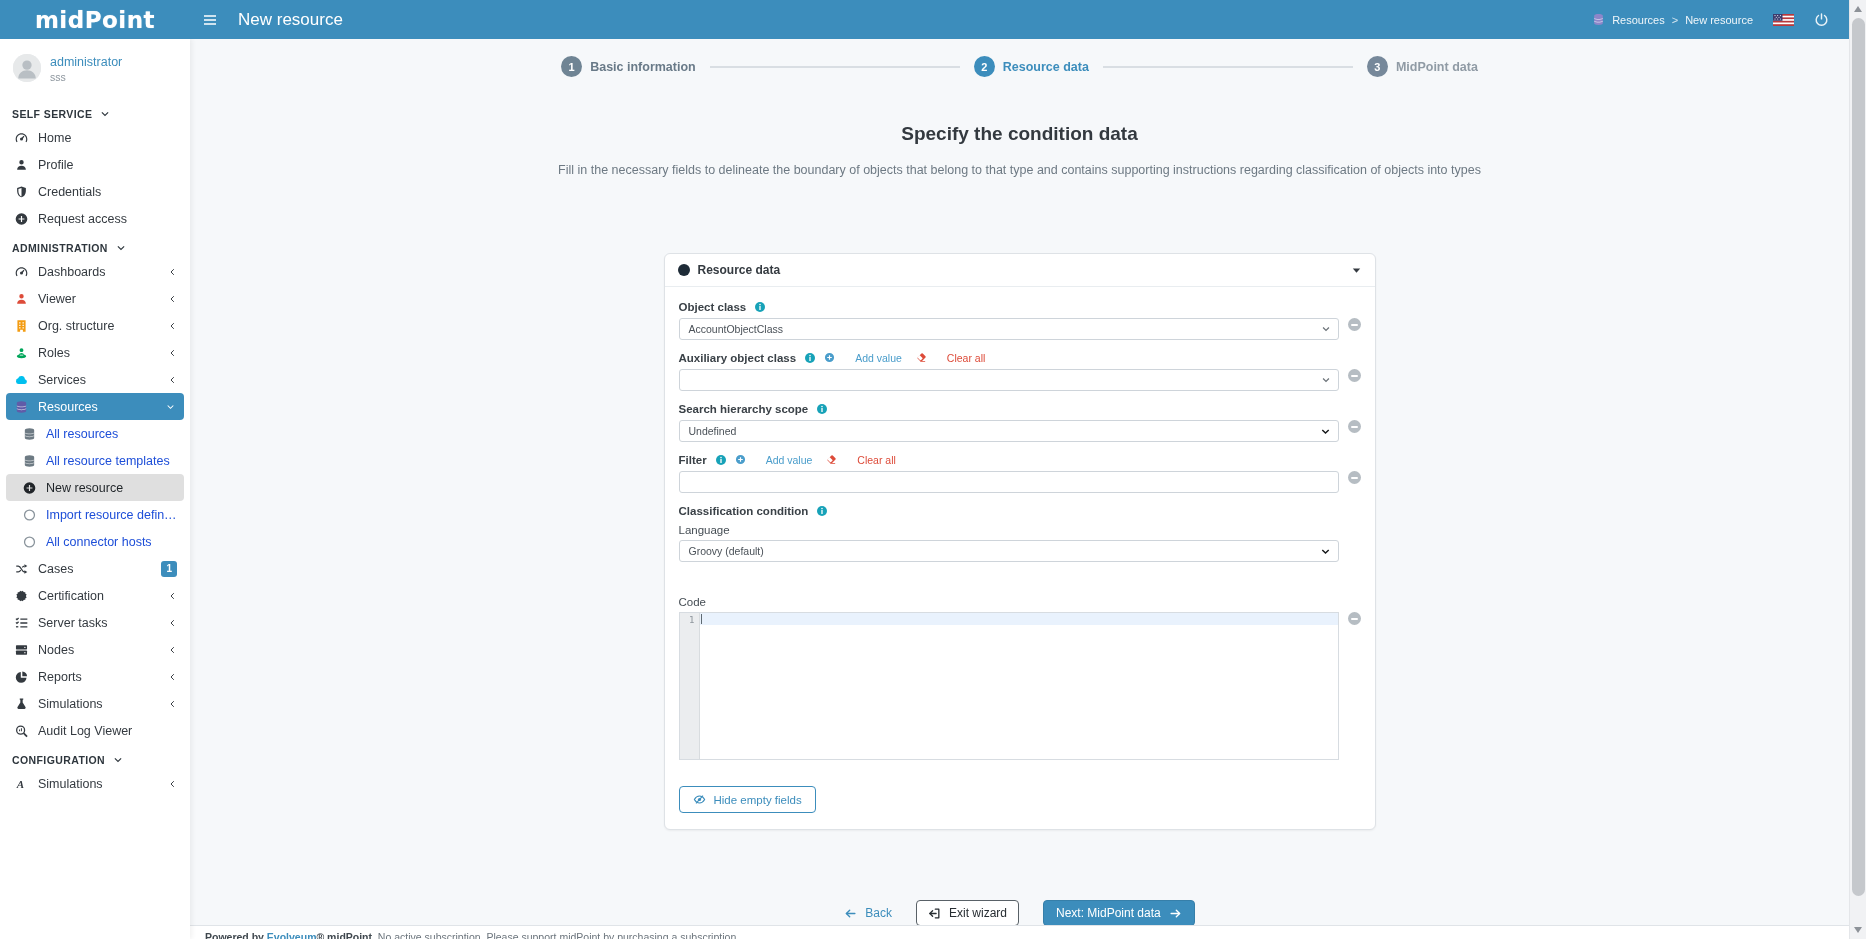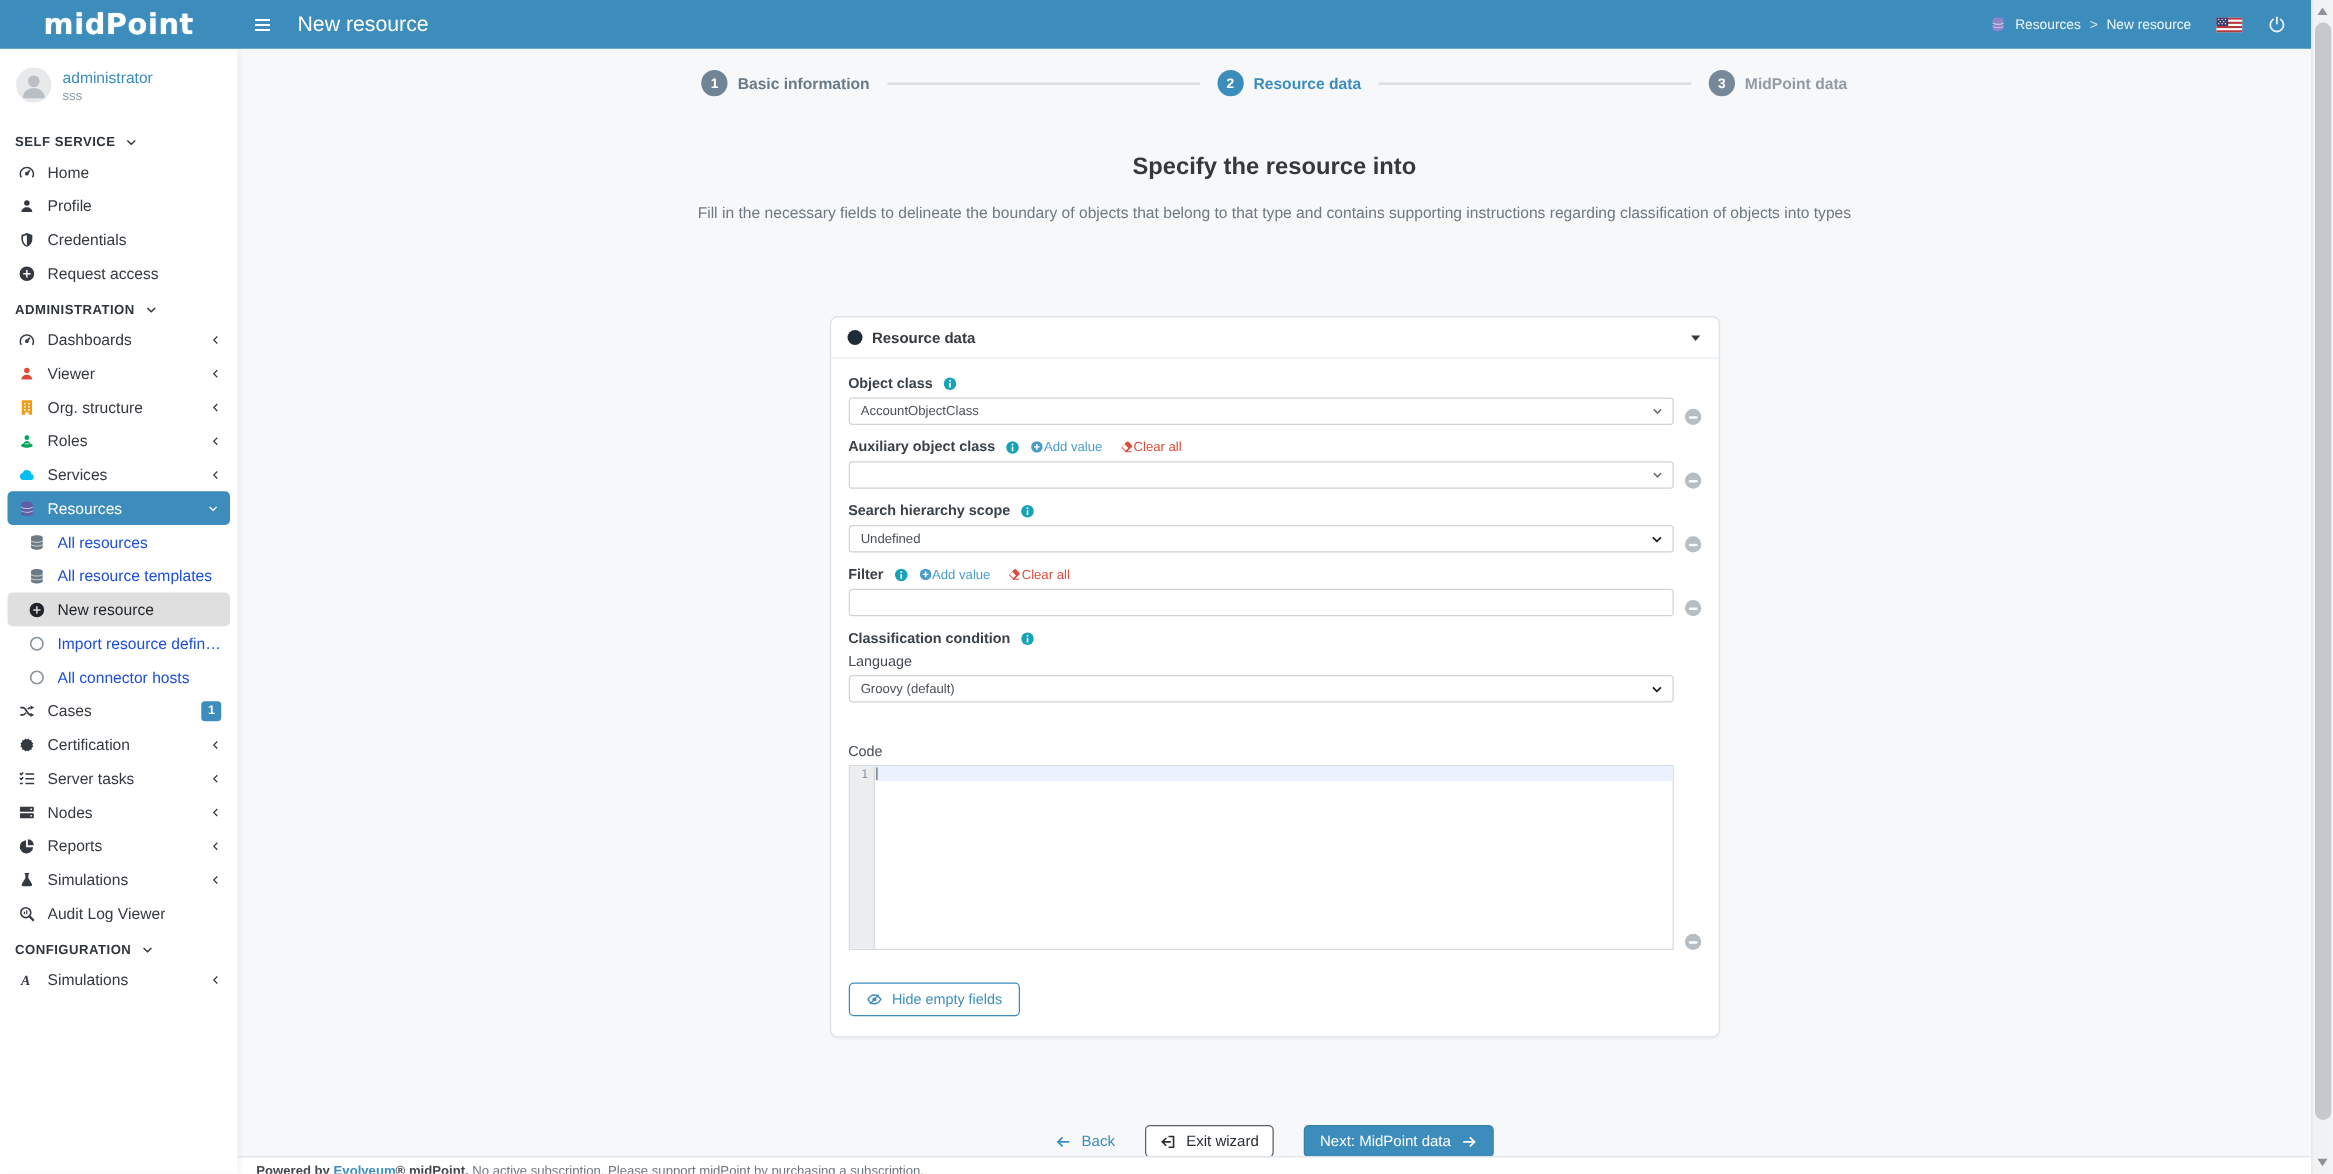--- a/index.html
+++ b/index.html
@@ -75,25 +75,25 @@
   .status-dot { width:12px; height:12px; border-radius:50%; background:#1e2b37; margin-right:8px; }
   .card-title { font-size:12px; font-weight:bold; color:#343a40; }
   .card-caret { margin-left:auto; width:11px; height:11px; color:#343a40; cursor:pointer; }
   .card-body { padding:12px 14px 16px; }
 
   .fgroup { margin-bottom:10px; }
   .flabel-row { display:flex; align-items:center; gap:8px; margin-bottom:4px; min-height:15px; }
   .flabel { font-size:11.5px; font-weight:bold; color:#3a4147; }
   .flabel.normal { font-weight:normal; color:#454d54; }
   .info-icon { width:12px; height:12px; color:#17a2b8; }
-  .ilink { display:inline-flex; align-items:center; gap:0; font-size:10.5px; cursor:pointer; }
+  .ilink { display:inline-flex; align-items:center; gap:20px; font-size:10.5px; cursor:pointer; }
   .ilink .icon { width:11px; height:11px; }
   .ilink.add { color:#4a9dcb; }
   .ilink.clear { color:#dd4b39; margin-left:6px; }
-  .frow { display:flex; align-items:flex-end; }
+  .frow { display:flex; align-items:flex-start; }
   .ctl { width:660px; height:22px; border:1px solid #ced4da; border-radius:3px; background:#fff;
     display:flex; align-items:center; padding:0 22px 0 9px; font-size:10.5px; color:#4a5158;
     position:relative; cursor:pointer; }
   .ctl .chev { position:absolute; right:7px; width:10px; height:10px; color:#6b7278; }
   .ctl .chev.bold { color:#16181a; width:11px; height:11px; }
   input.ctl { cursor:text; }
   .rm-btn { width:13px; height:13px; border-radius:50%; background:#b6bdc3; margin-left:9px;
     position:relative; flex:0 0 13px; cursor:pointer; }
   .rm-btn::after { content:""; position:absolute; left:3px; right:3px; top:5.5px; height:2px;
     background:#fff; border-radius:1px; }
@@ -518,21 +518,21 @@
       <span class="step-circle">2</span>
       <span class="step-label">Resource data</span>
     </div>
     <span class="step-line"></span>
     <div class="step upcoming">
       <span class="step-circle">3</span>
       <span class="step-label">MidPoint data</span>
     </div>
   </div>
 
-  <h1 class="page-title">Specify the resource into</h1>
+  <h1 class="page-title">Specify the condition data</h1>
   <div class="page-subtitle">Fill in the necessary fields to delineate the boundary of objects that belong to that type and contains supporting instructions regarding classification of objects into types</div>
 
   <div class="card">
     <div class="card-header">
       <span class="status-dot"></span>
       <span class="card-title">Resource data</span>
       <span class="card-caret icon">
           <svg viewBox="0 0 24 24">
             <path fill="currentColor" d="M4 7.5h16L12 17z"></path>
           </svg>

